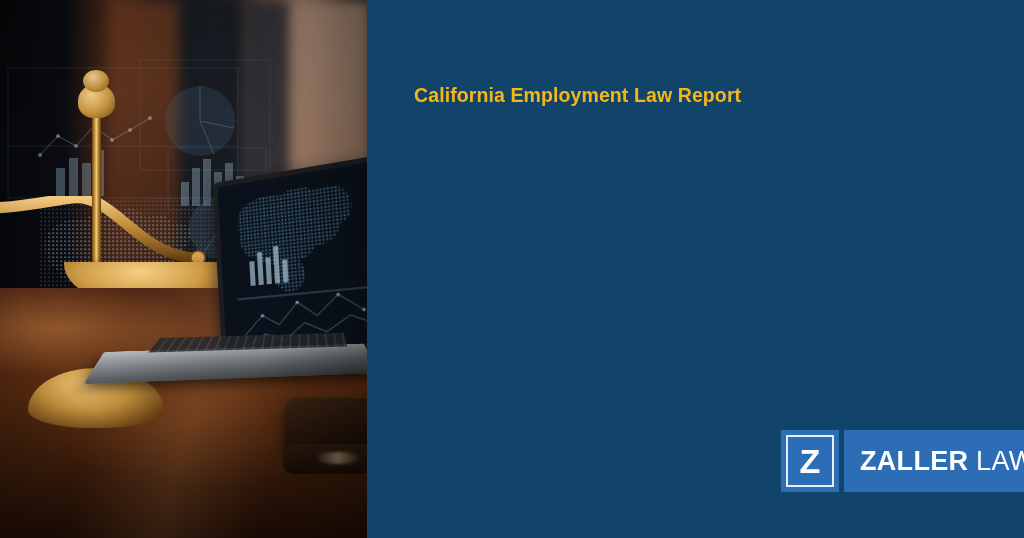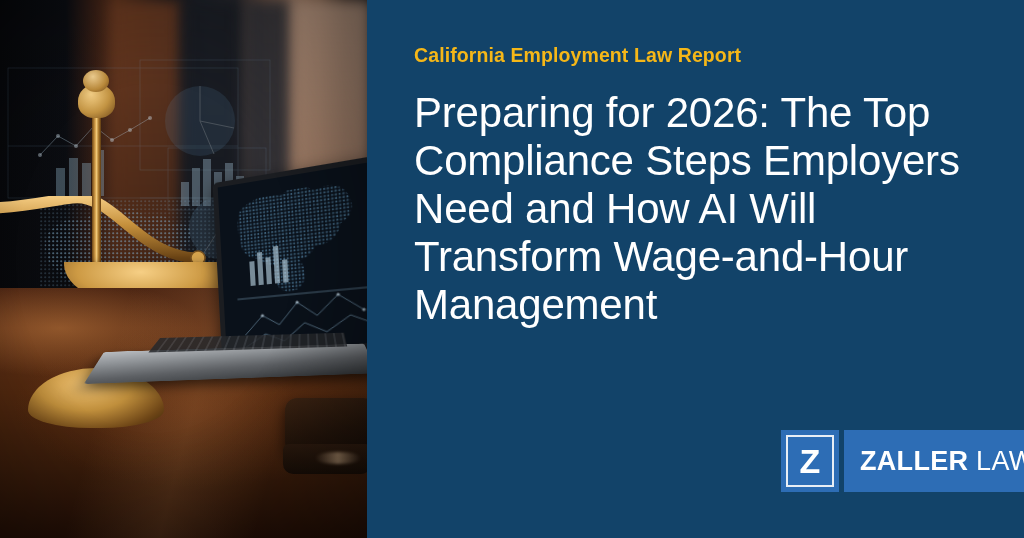--- a/index.html
+++ b/index.html
@@ -173,20 +173,21 @@
     padding:44px 0 0 47px;
   }
 
   .eyebrow {
     color:#F5B718;
     font-size:19.5px;
     font-weight:bold;
     letter-spacing:.1px;
     line-height:1.2;
     white-space:nowrap;
+    margin-top:40px;
   }
 
   .headline {
     margin-top:22px;
     color:#ffffff;
     font-size:42px;
     font-weight:400;
     line-height:48px;
     letter-spacing:-0.2px;
     max-width:560px;
@@ -407,21 +408,20 @@
     <div class="gavel-base"></div>
     <div class="gavel-shine"></div>
 
     <div class="photo-vignette"></div>
   </div>
 
   <div class="panel">
 
     <div class="eyebrow">California Employment Law Report</div>
 
-    <h1 class="headline">Preparing for 2026: The Top Compliance Steps Employers Need and How AI Will Transform Wage-and-Hour Management</h1>
 
     <div class="logo">
       <div class="logo-mark">
         <span class="logo-mark-letter">Z</span>
       </div>
       <div class="logo-band">
         <span class="logo-band-text"><span class="logo-strong">ZALLER</span><span class="logo-light"> LAW GROUP, PC</span></span>
       </div>
     </div>
 

